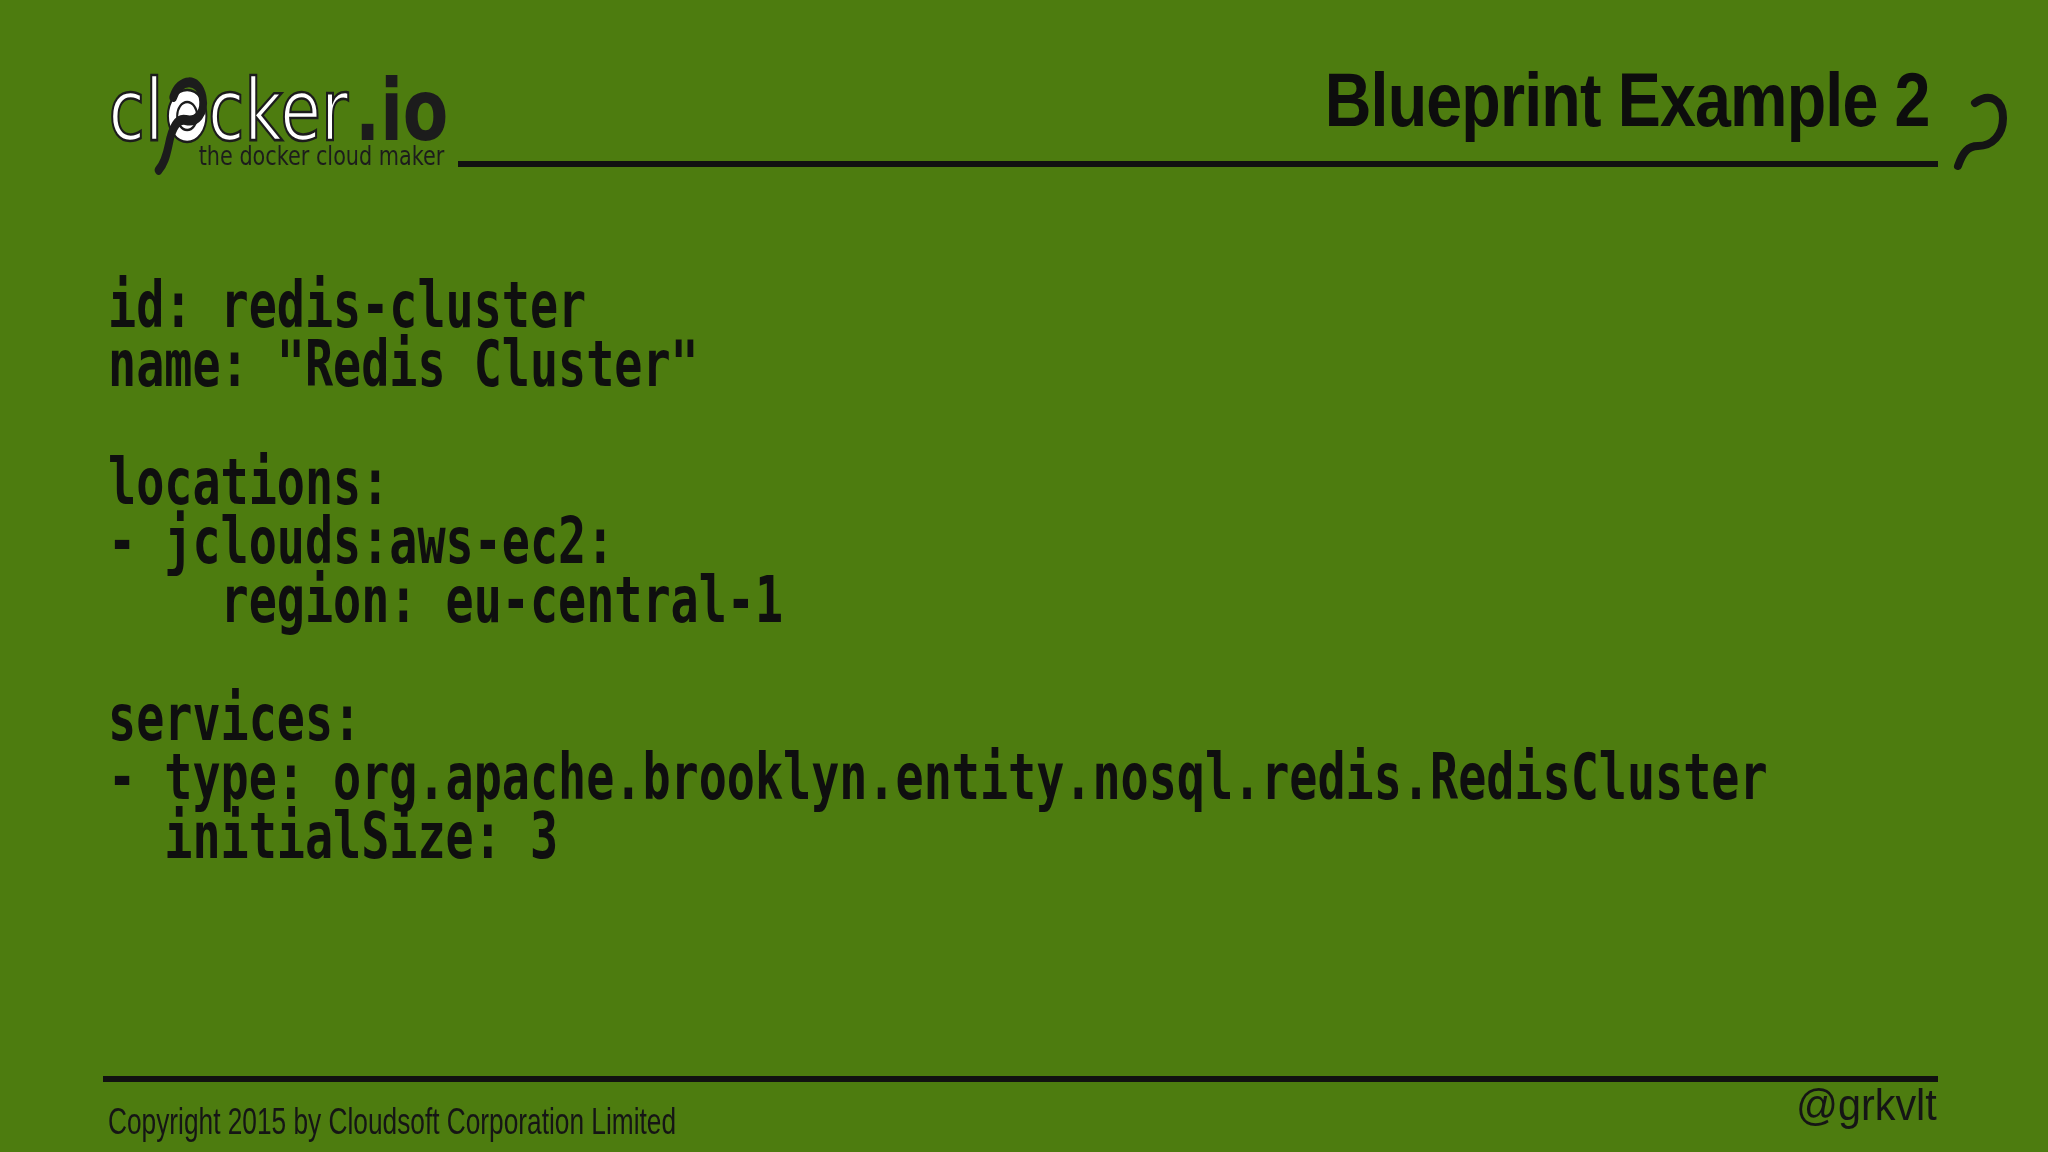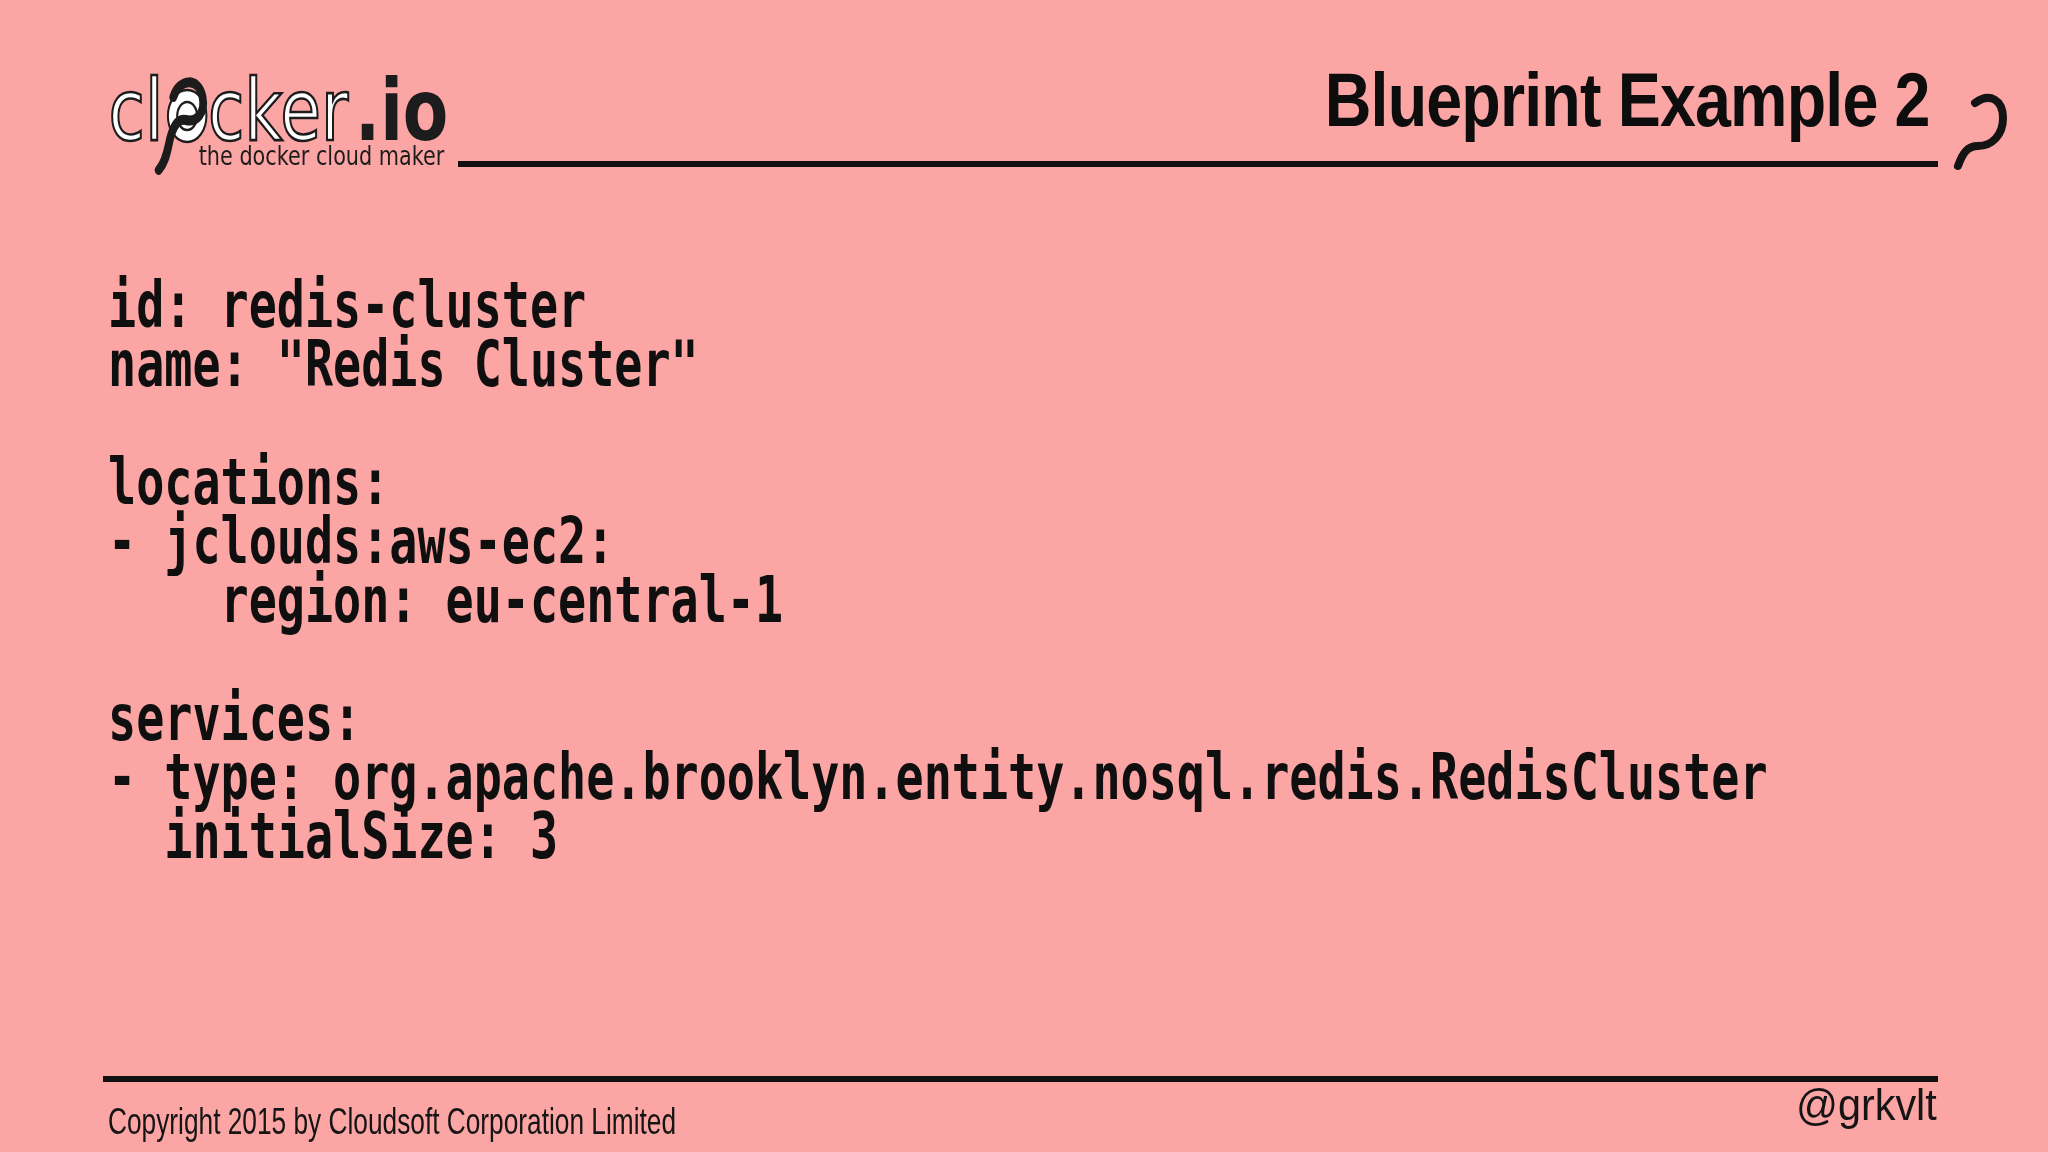--- a/index.html
+++ b/index.html
@@ -4,21 +4,21 @@
 <style>
   html, body {
     margin: 0;
     padding: 0;
     background: #ffffff;
   }
   .slide {
     position: relative;
     width: 2048px;
     height: 1152px;
-    background: #fca5a5;
+    background: #4d7c0f;
     overflow: hidden;
     font-family: "Liberation Sans", sans-serif;
     color: #111111;
   }
 
   
   .logo {
     position: absolute;
     left: 104px;
     top: 52px;

